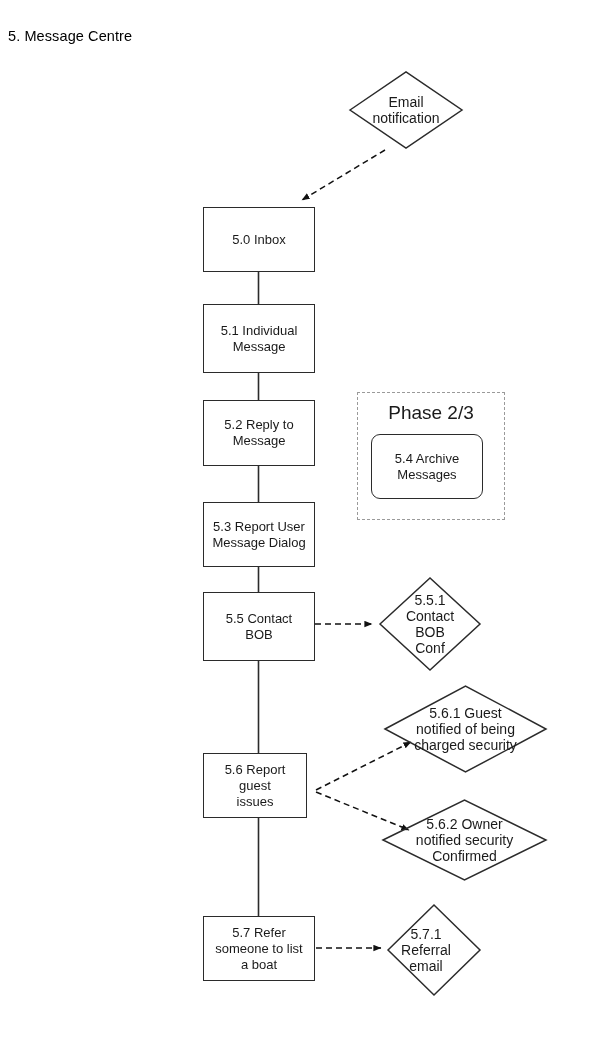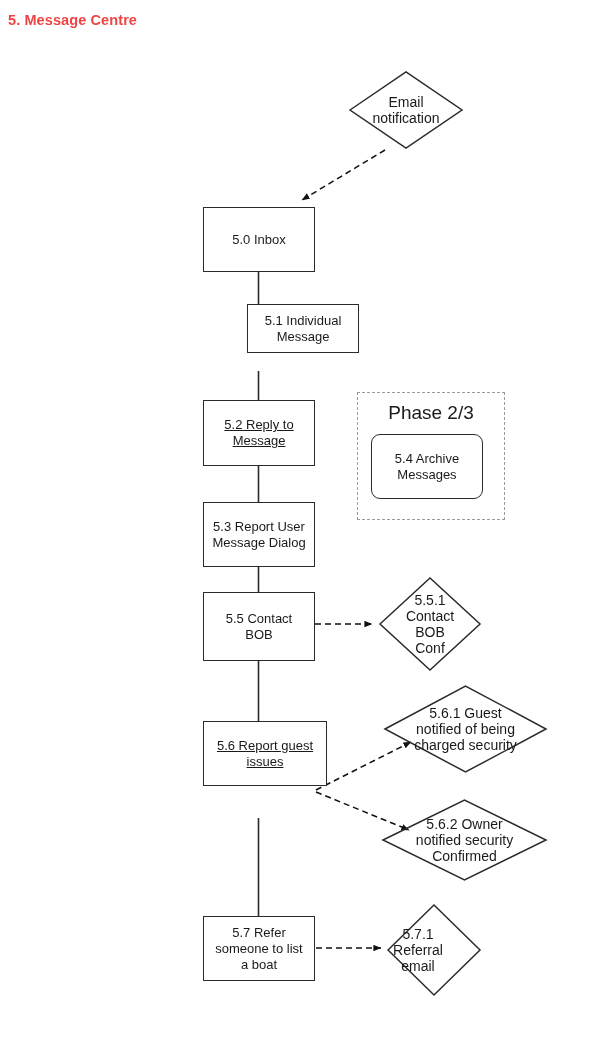--- a/index.html
+++ b/index.html
@@ -11,25 +11,25 @@
     width: 602px;
     height: 1046px;
     position: relative;
     font-family: "Liberation Sans", sans-serif;
     color: #1a1a1a;
     overflow: hidden;
   }
   #diagram-title {
     position: absolute;
     left: 8px;
-    top: 12px;
+    top: 28px;
     font-size: 14.5px;
-    font-weight: 700;
+    font-weight: 400;
     letter-spacing: 0.1px;
-    color: #ef4444;
+    color: #000000;
     white-space: nowrap;
   }
   #flow-canvas {
     position: absolute;
     left: 0;
     top: 0;
     width: 602px;
     height: 1046px;
   }
   .node {
@@ -126,58 +126,58 @@
 Conf</div>
 
 <div class="decision-label" style="left:385px; top:686px; width:161px; height:86px;">5.6.1 Guest
 notified of being
 charged security</div>
 
 <div class="decision-label" style="left:383px; top:800px; width:163px; height:80px;">5.6.2 Owner
 notified security
 Confirmed</div>
 
-<div class="decision-label" style="left:372px; top:905px; width:92px; height:90px;text-align:center;">5.7.1
+<div class="decision-label" style="left:380px; top:905px; width:92px; height:90px;text-align:center;">5.7.1
 Referral
 email</div>
 
 <div class="phase-group" style="left:357px; top:392px; width:148px; height:128px;">
   <div class="phase-group-label" style="top:12px;">Phase 2/3</div>
 </div>
 
 <div class="node process-box" style="left:203px; top:207px; width:112px; height:65px;">
   <span class="node-label">5.0 Inbox</span>
 </div>
 
-<div class="node process-box" style="left:203px; top:304px; width:112px; height:49px;margin-left:44px;">
+<div class="node process-box" style="left:203px; top:304px; width:112px; height:69px;">
   <span class="node-label">5.1 Individual
 Message</span>
 </div>
 
-<div class="node process-box" style="left:203px; top:400px; width:112px; height:66px;text-decoration:underline;">
+<div class="node process-box" style="left:203px; top:400px; width:112px; height:66px;">
   <span class="node-label">5.2 Reply to
 Message</span>
 </div>
 
 <div class="node process-box" style="left:371px; top:434px; width:112px; height:65px;border-radius:9px;">
   <span class="node-label">5.4 Archive
 Messages</span>
 </div>
 
 <div class="node process-box" style="left:203px; top:502px; width:112px; height:65px;">
   <span class="node-label">5.3 Report  User
 Message Dialog</span>
 </div>
 
 <div class="node process-box" style="left:203px; top:592px; width:112px; height:69px;">
   <span class="node-label">5.5 Contact
 BOB</span>
 </div>
 
-<div class="node process-box" style="left:203px; top:721px; width:124px; height:65px;text-decoration:underline;">
+<div class="node process-box" style="left:203px; top:753px; width:104px; height:65px;">
   <span class="node-label">5.6 Report guest
 issues</span>
 </div>
 
 <div class="node process-box" style="left:203px; top:916px; width:112px; height:65px;">
   <span class="node-label">5.7 Refer
 someone to list
 a boat</span>
 </div>
 

